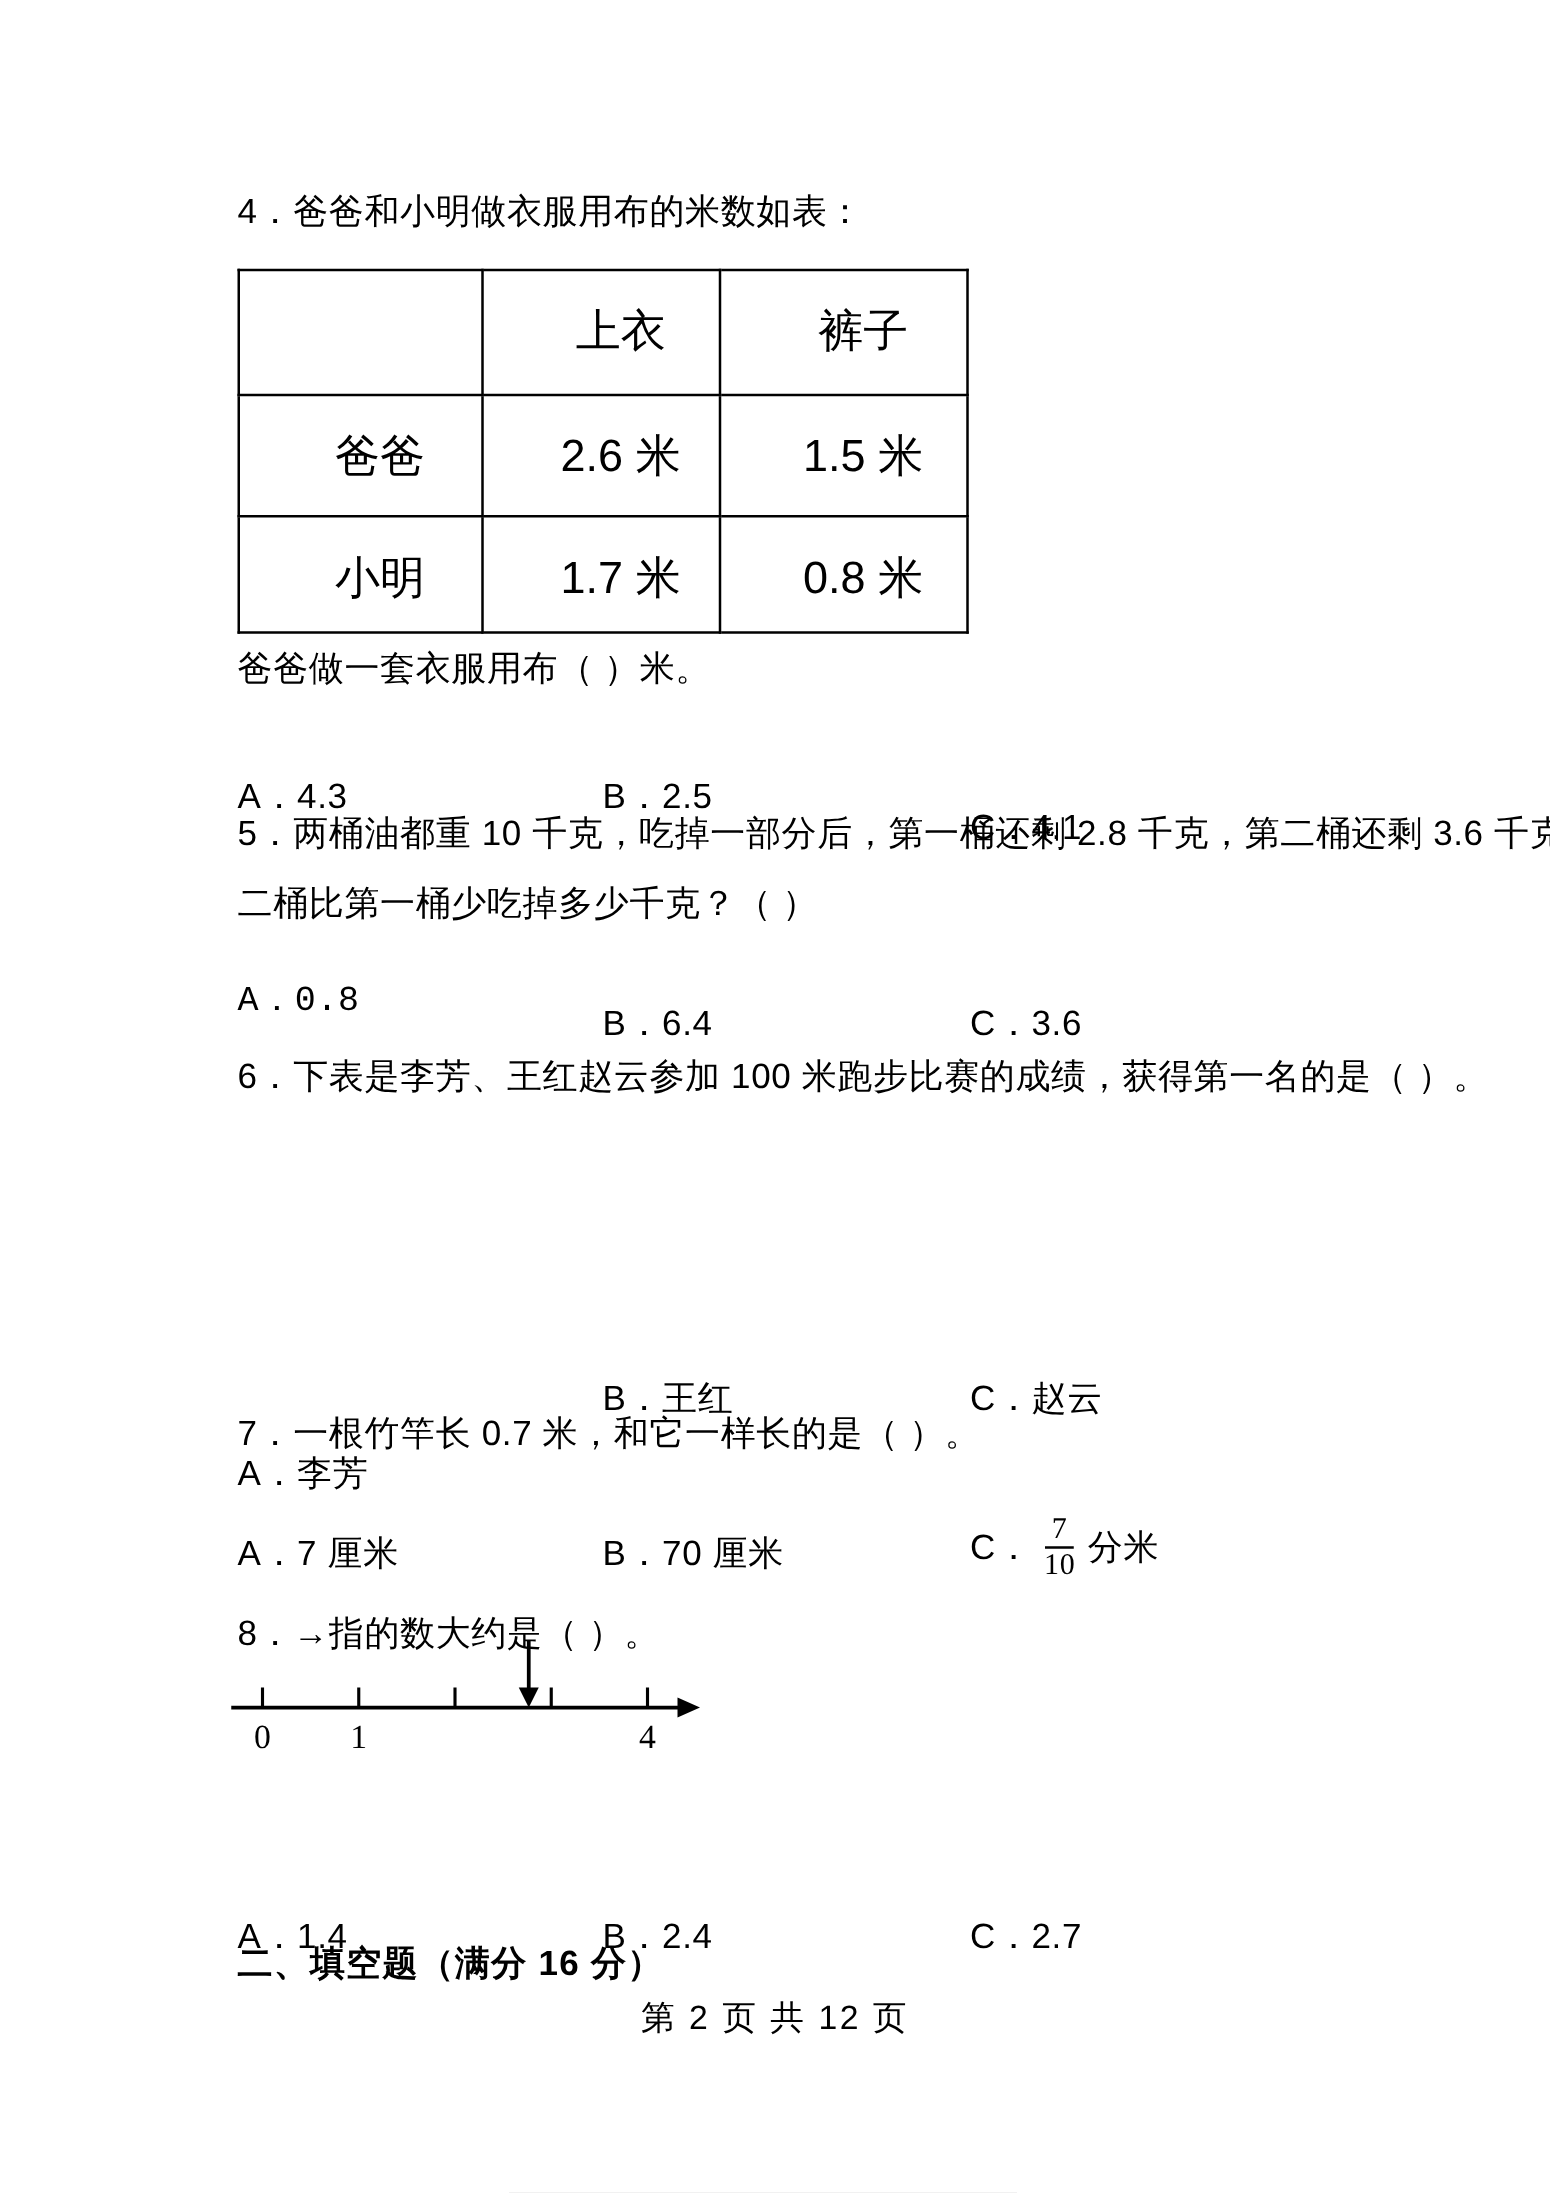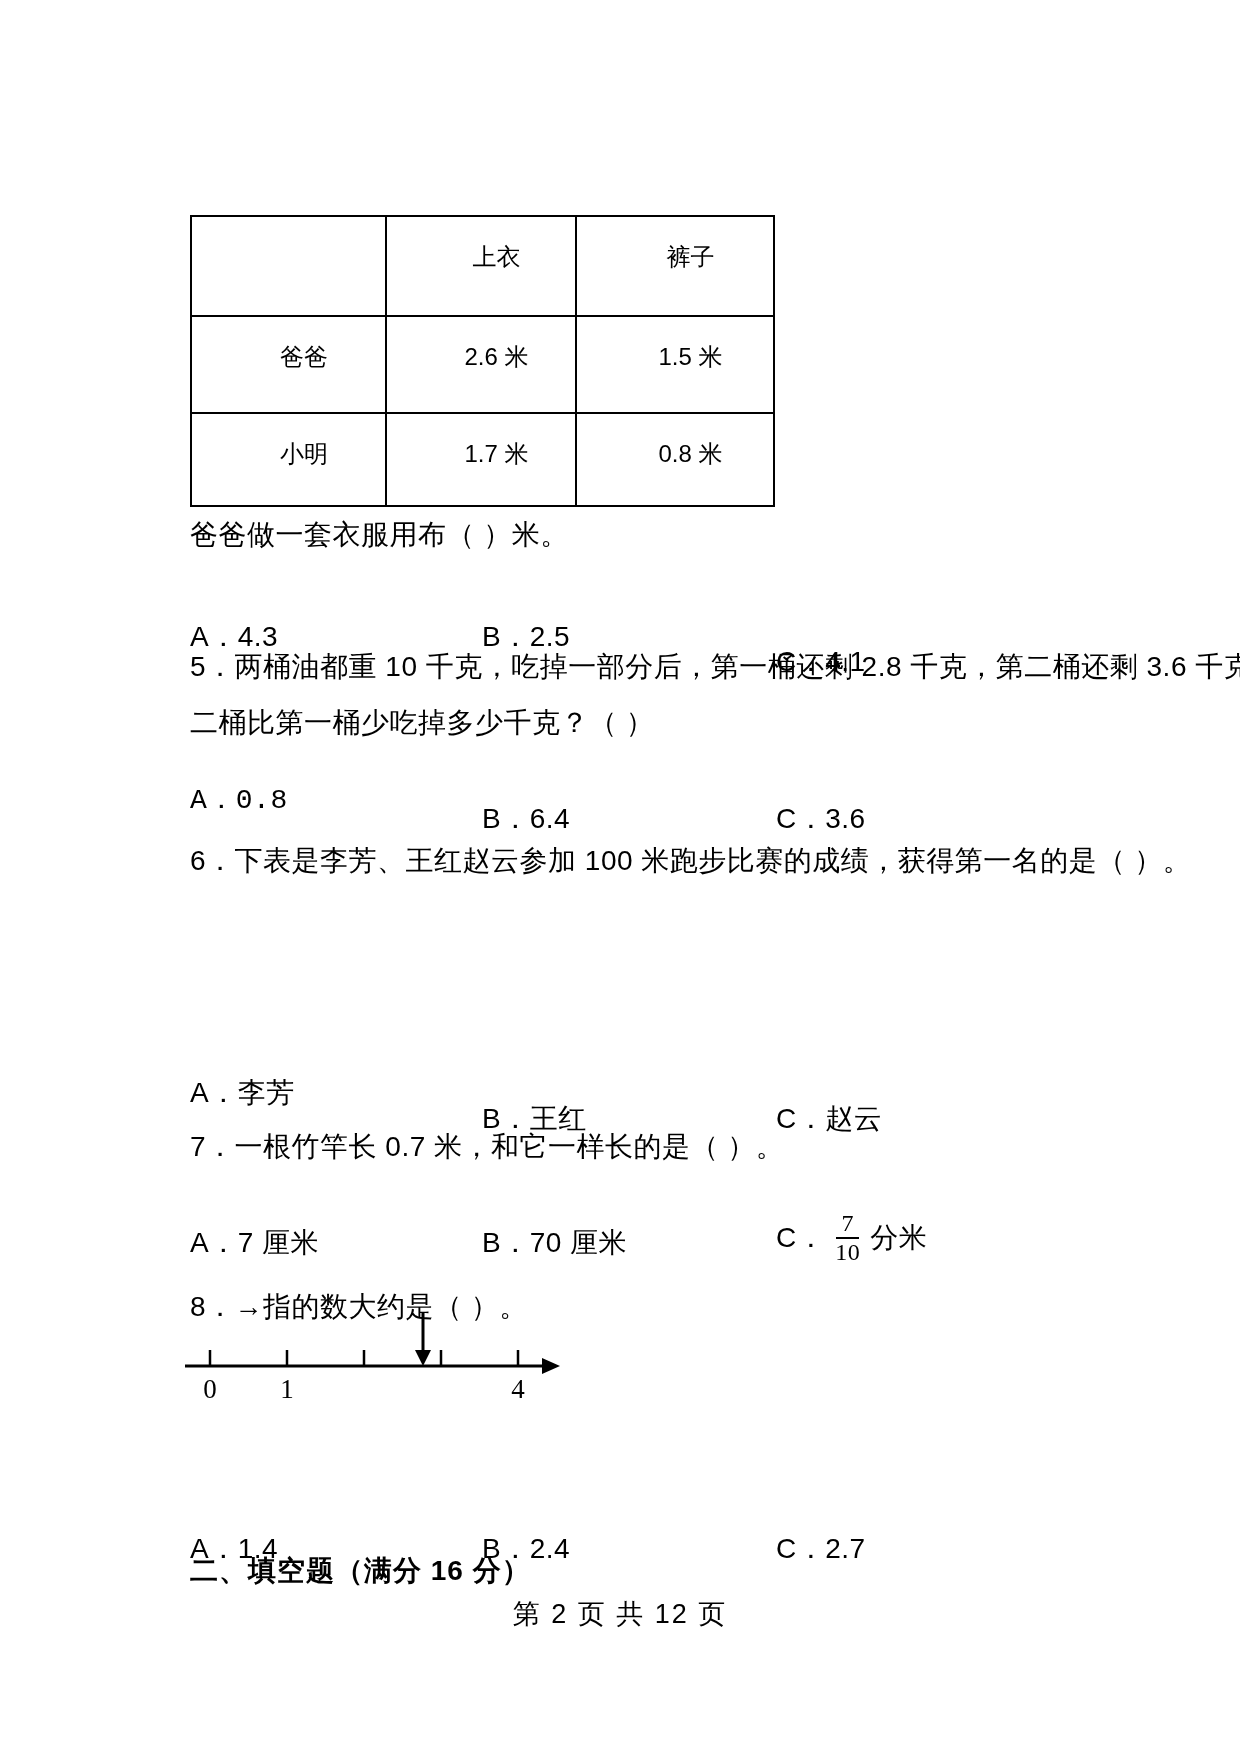--- a/index.html
+++ b/index.html
@@ -14,21 +14,21 @@
     overflow:hidden;
   }
   .abs{position:absolute;white-space:nowrap;}
   .stem{letter-spacing:0.5px;}
   .exam-table{border-collapse:collapse;position:absolute;table-layout:fixed;}
   .exam-table td{
     border:2px solid #000;
     text-align:center;
     vertical-align:top;
     padding-top:24px;
-    font-size:24px;
+    font-size:36px;
     overflow:hidden;
     padding-left:32px;
   }
   .opt{position:absolute;white-space:nowrap;letter-spacing:0.5px;margin-top:32px;}
   .opt-c-frac{display:flex;align-items:center;gap:6px;}
   .frac{
     display:inline-flex;flex-direction:column;align-items:center;
     font-family:"Liberation Serif",serif;
     font-size:24px;line-height:1.05;
     vertical-align:middle;
@@ -45,20 +45,21 @@
   .numline-label{
     font-family:"Liberation Serif",serif;
     font-size:27px;
   }
 </style>
 </head>
 <body>
 
 <div class="page">
 
+  <div class="abs stem" style="top:150px;left:190px;">4．爸爸和小明做衣服用布的米数如表：</div>
 
   <table class="exam-table" style="top:215px;left:190px;width:583px;">
     <colgroup>
         <col style="width:195px">
         <col style="width:190px">
         <col style="width:198px">
       </colgroup>
     <tbody>
         <tr style="height:100px;">
       <td></td>
@@ -87,21 +88,21 @@
   <div class="abs stem" style="top:648px;left:190px;">5．两桶油都重 10 千克，吃掉一部分后，第一桶还剩 2.8 千克，第二桶还剩 3.6 千克。第</div>
   <div class="abs stem" style="top:704px;left:190px;">二桶比第一桶少吃掉多少千克？（  ）</div>
 
   <div class="opt" style="top:748px;left:190px;font-family:Liberation Mono, monospace;">A．0.8</div>
   <div class="opt" style="top:768px;left:482px;">B．6.4</div>
   <div class="opt" style="top:768px;left:776px;">C．3.6</div>
 
   <div class="abs stem" style="top:842px;left:190px;">6．下表是李芳、王红赵云参加 100 米跑步比赛的成绩，获得第一名的是（  ）。</div>
 
 
-  <div class="opt" style="top:1042px;left:190px;">A．李芳</div>
+  <div class="opt" style="top:1128px;left:190px;">A．李芳</div>
   <div class="opt" style="top:1068px;left:482px;">B．王红</div>
   <div class="opt" style="top:1068px;left:776px;">C．赵云</div>
 
   <div class="abs stem" style="top:1128px;left:190px;">7．一根竹竿长 0.7 米，和它一样长的是（  ）。</div>
 
   <div class="opt" style="top:1192px;left:190px;">A．7 厘米</div>
   <div class="opt" style="top:1192px;left:482px;">B．70 厘米</div>
   <div class="opt opt-c-frac" style="top:1170px;left:776px;height:72px;">
     <span>C．</span>
     <span class="frac">

